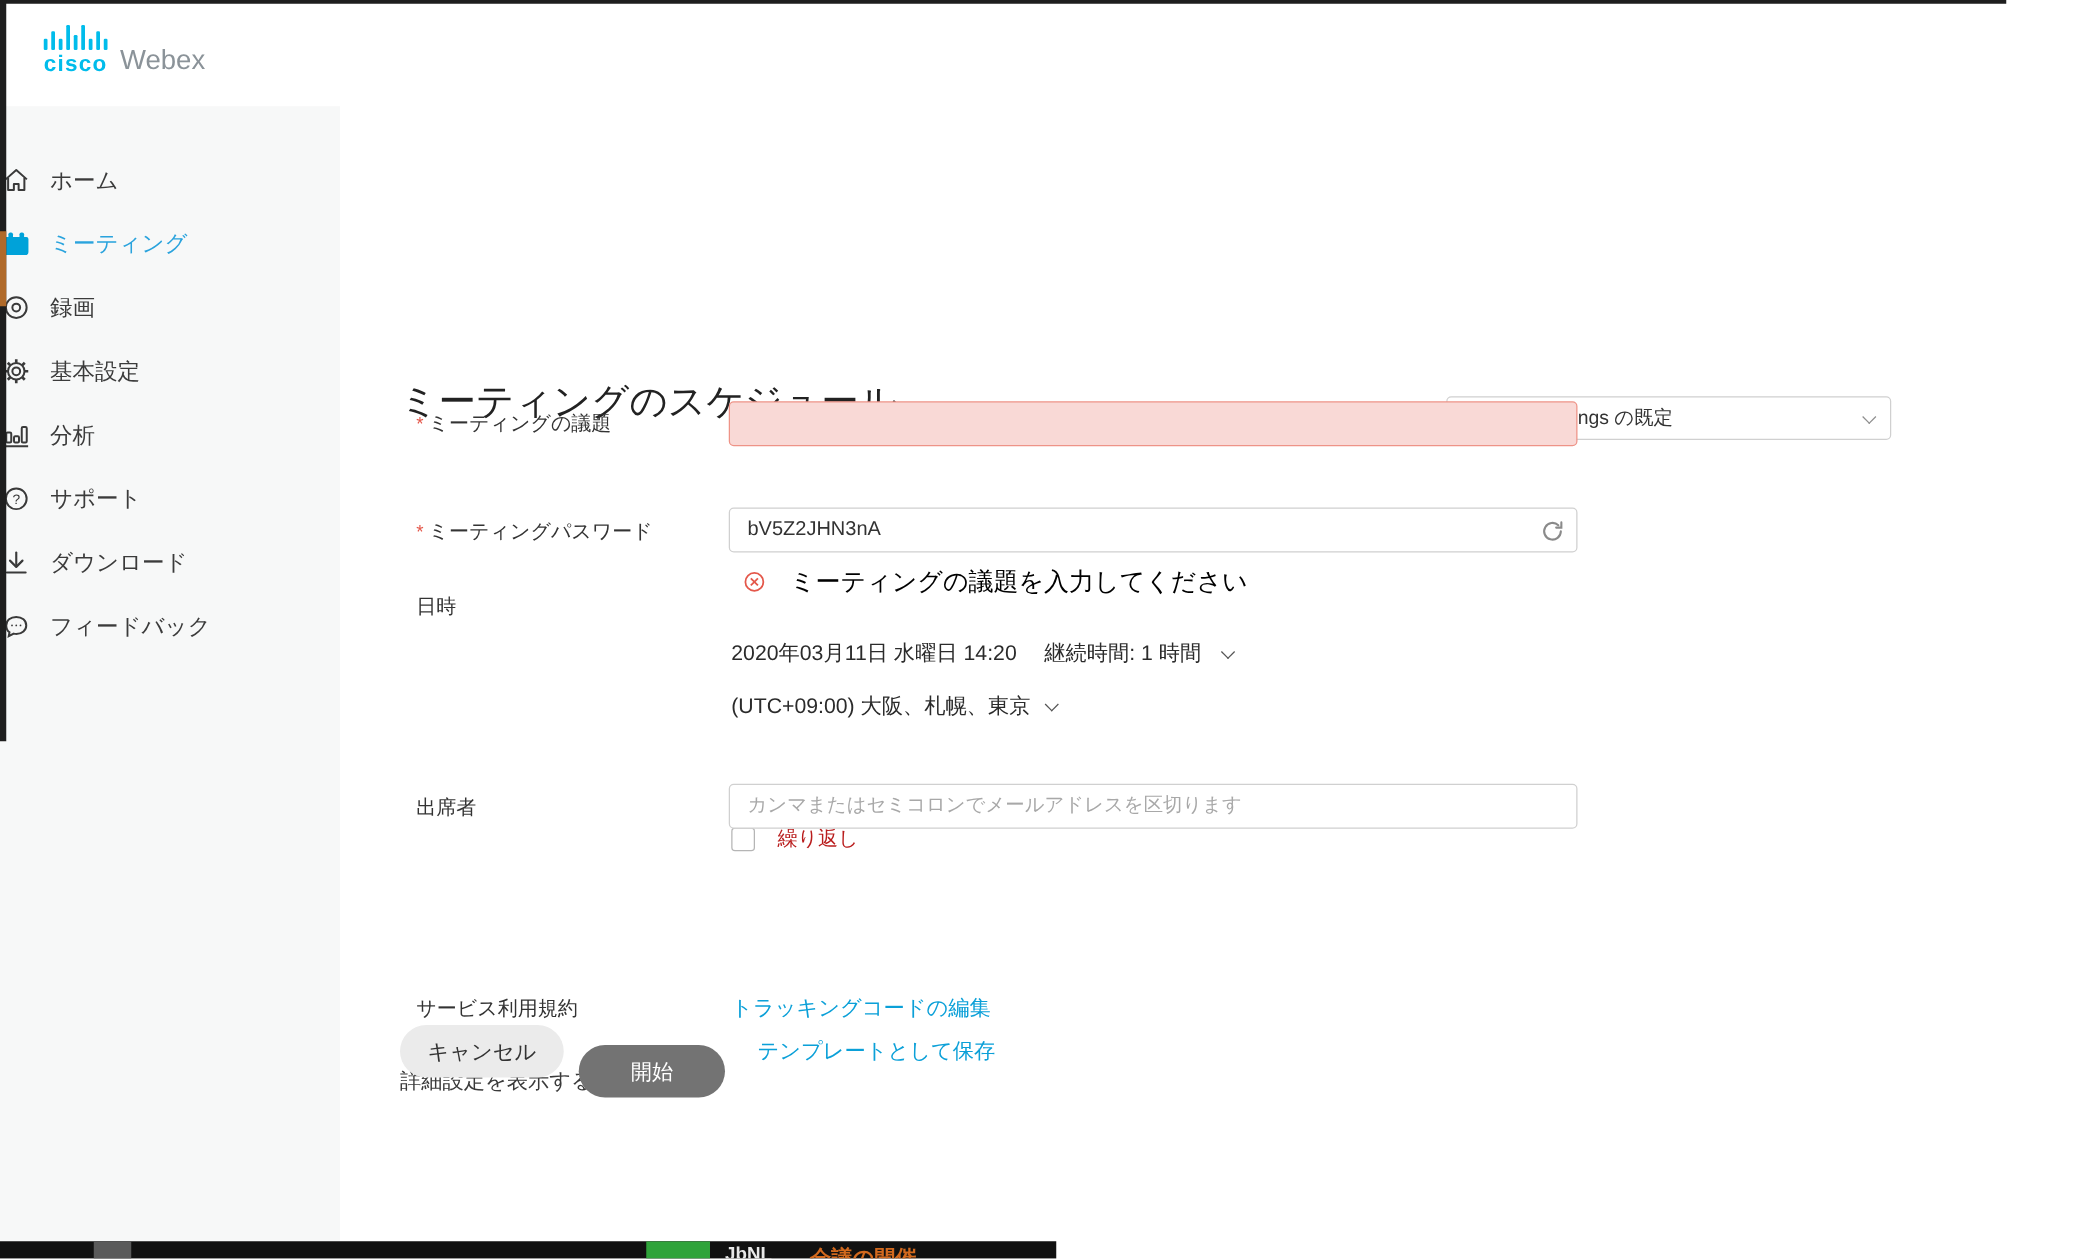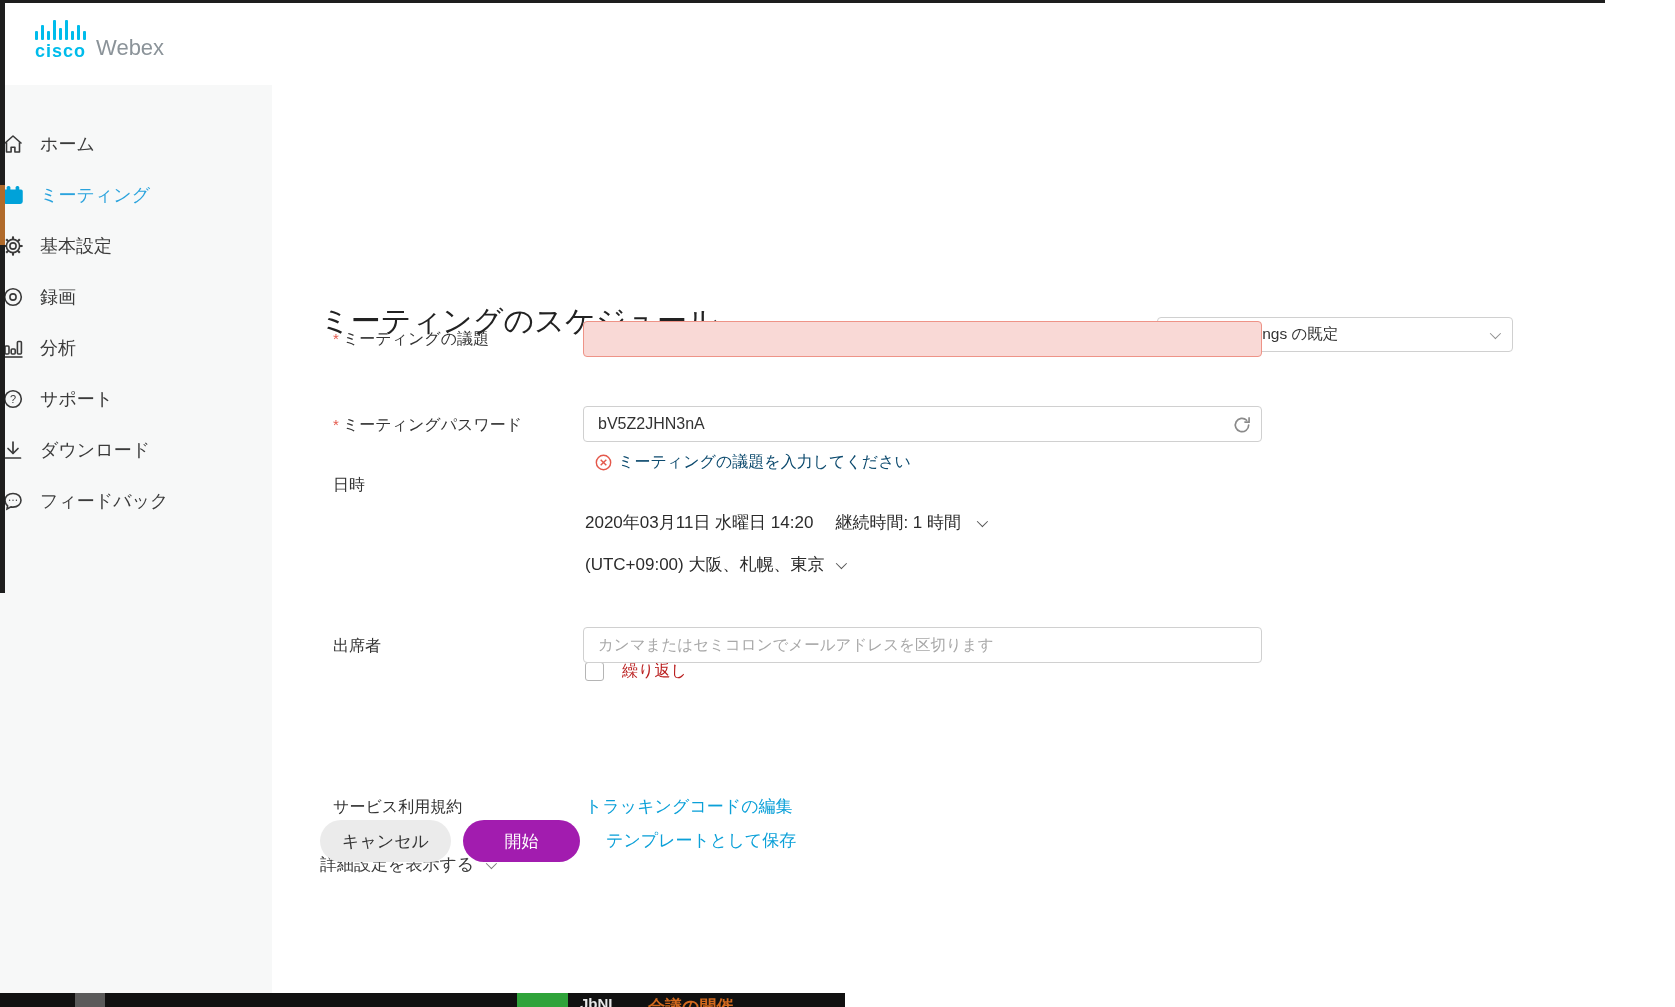--- a/index.html
+++ b/index.html
@@ -51,42 +51,42 @@
   .template-select .tval { font-size:15.5px; color:#333; }
   .template-select .chev { position:absolute; right:14px; top:13px; }
 
   .form-label { position:absolute; left:61px; font-size:16px; color:#333; white-space:nowrap; }
   .req { color:#e4584b; margin-right:4px; font-size:15px; }
 
   .field { position:absolute; left:311px; width:679px; height:36px; border:1px solid #d0d0d0; border-radius:4px; background:#fff; font-size:16px; color:#333; padding:0 14px; outline:none; font-family:inherit; }
   .field.error { background:#f9d9d6; border:1px solid #ee9387; }
   .field::placeholder { color:#a8a8a8; font-size:15.5px; }
 
-  .error-row { position:absolute; left:323px; top:367px; display:flex; align-items:center; color:#0c4a6e; font-size:16px; gap:6px; }
+  .error-row { position:absolute; left:323px; top:367px; display:flex; align-items:center; color:#000000; font-size:20px; gap:20px; }
 
   .refresh-btn { position:absolute; left:958px; top:414px; width:20px; height:20px; cursor:pointer; }
 
   .dtext { position:absolute; left:313px; font-size:17px; color:#2b2b2b; display:flex; align-items:center; white-space:nowrap;margin-top:40px; }
   .dur { margin-left:22px; }
   .dtext .chev { margin-left:16px; }
 
   .checkbox-row { position:absolute; left:313px; top:576px; display:flex; align-items:center; cursor:pointer; }
   .checkbox { width:19px; height:19px; border:1px solid #b5b5b5; border-radius:3px; background:#fff; }
   .checkbox-row .cblabel { margin-left:18px; font-size:16px; color:#b91c1c;text-align:right; }
 
   .link { color:#0ba0d8; cursor:pointer; }
 
   .tracking-link { position:absolute; left:313px; top:710px; font-size:17px; }
   .advanced-row { position:absolute; left:48px; top:768px; font-size:17px; color:#3a3a3a; display:flex; align-items:center; cursor:pointer; }
   .advanced-row .chev { margin-left:12px; border-color:#7d7d7d; }
 
   .btn-row { position:absolute; left:48px; top:735px; }
   .btn { position:absolute; height:42px; border-radius:21px; border:none; font-size:17px; font-family:inherit; cursor:pointer; display:flex; align-items:center; justify-content:center; }
   .btn.cancel { left:0; top:0; width:131px; background:#ebebeb; color:#333; }
-  .btn.start { left:143px; top:0; width:117px; background:#a21caf; color:#fff; }
+  .btn.start { left:143px; top:16px; width:117px; background:#737373; color:#fff; }
   .save-link { position:absolute; left:286px; top:9px; font-size:17px; white-space:nowrap; }
 
   .page-footer { position:absolute; right:3px; top:823px; font-size:15.5px; color:#5f5f5f; white-space:nowrap; }
 
   
   .bottom-strip { position:absolute; left:0; top:993px; width:845px; height:14px; background:#111; overflow:hidden; z-index:60; }
   .bs-seg1 { position:absolute; left:75px; top:0; width:30px; height:14px; background:#5a5a5a; }
   .bs-green { position:absolute; left:517px; top:0; width:51px; height:14px; background:#2fa33a; }
   .bs-frag1 { position:absolute; left:580px; top:2px; color:#e8e8e8; font-size:15px; font-weight:bold; }
   .bs-frag2 { position:absolute; left:648px; top:2px; color:#d2691e; font-size:17px; font-weight:bold; }
@@ -137,50 +137,50 @@
               <rect x="14.4" y="3.6" width="3.4" height="5" rx="1.4" fill="#00a2d9"></rect>
               <path d="M4.5 7h15a1.5 1.5 0 0 1 1.5 1.5V18a2.3 2.3 0 0 1-2.3 2.3H5.3A2.3 2.3 0 0 1 3 18V8.5A1.5 1.5 0 0 1 4.5 7z" fill="#00a2d9"></path>
             </svg>
         </span>
         <span class="nlabel">ミーティング</span>
       </div>
 
       <div class="nav-item">
         <span class="nicon">
           <svg width="24" height="24" viewBox="0 0 24 24" fill="none" stroke="#3a3a3a" stroke-width="1.6">
+              <circle cx="12" cy="12" r="8.3"></circle>
+              <circle cx="12" cy="12" r="3.1"></circle>
+            </svg>
+        </span>
+        <span class="nlabel">録画</span>
+      </div>
+
+      <div class="nav-item">
+        <span class="nicon">
+          <svg width="24" height="24" viewBox="0 0 24 24" fill="none" stroke="#3a3a3a" stroke-width="1.6">
             <circle cx="12" cy="12" r="3.1"></circle>
               <circle cx="12" cy="12" r="6.6"></circle>
             <g stroke-width="2.1">
               <line x1="12" y1="2.4" x2="12" y2="5.2"></line>
                 <line x1="12" y1="18.8" x2="12" y2="21.6"></line>
               <line x1="2.4" y1="12" x2="5.2" y2="12"></line>
                 <line x1="18.8" y1="12" x2="21.6" y2="12"></line>
               <line x1="5.2" y1="5.2" x2="7.2" y2="7.2"></line>
                 <line x1="16.8" y1="16.8" x2="18.8" y2="18.8"></line>
               <line x1="5.2" y1="18.8" x2="7.2" y2="16.8"></line>
                 <line x1="16.8" y1="7.2" x2="18.8" y2="5.2"></line>
             </g>
           </svg>
         </span>
         <span class="nlabel">基本設定</span>
       </div>
 
       <div class="nav-item">
         <span class="nicon">
           <svg width="24" height="24" viewBox="0 0 24 24" fill="none" stroke="#3a3a3a" stroke-width="1.6">
-              <circle cx="12" cy="12" r="8.3"></circle>
-              <circle cx="12" cy="12" r="3.1"></circle>
-            </svg>
-        </span>
-        <span class="nlabel">録画</span>
-      </div>
-
-      <div class="nav-item">
-        <span class="nicon">
-          <svg width="24" height="24" viewBox="0 0 24 24" fill="none" stroke="#3a3a3a" stroke-width="1.6">
               <rect x="4" y="10" width="4" height="8" rx="1"></rect>
               <rect x="10.2" y="13" width="4" height="5" rx="1"></rect>
               <rect x="16.4" y="5.5" width="4" height="12.5" rx="1"></rect>
               <line x1="3" y1="21" x2="21.5" y2="21"></line>
             </svg>
         </span>
         <span class="nlabel">分析</span>
       </div>
 
       <div class="nav-item">

